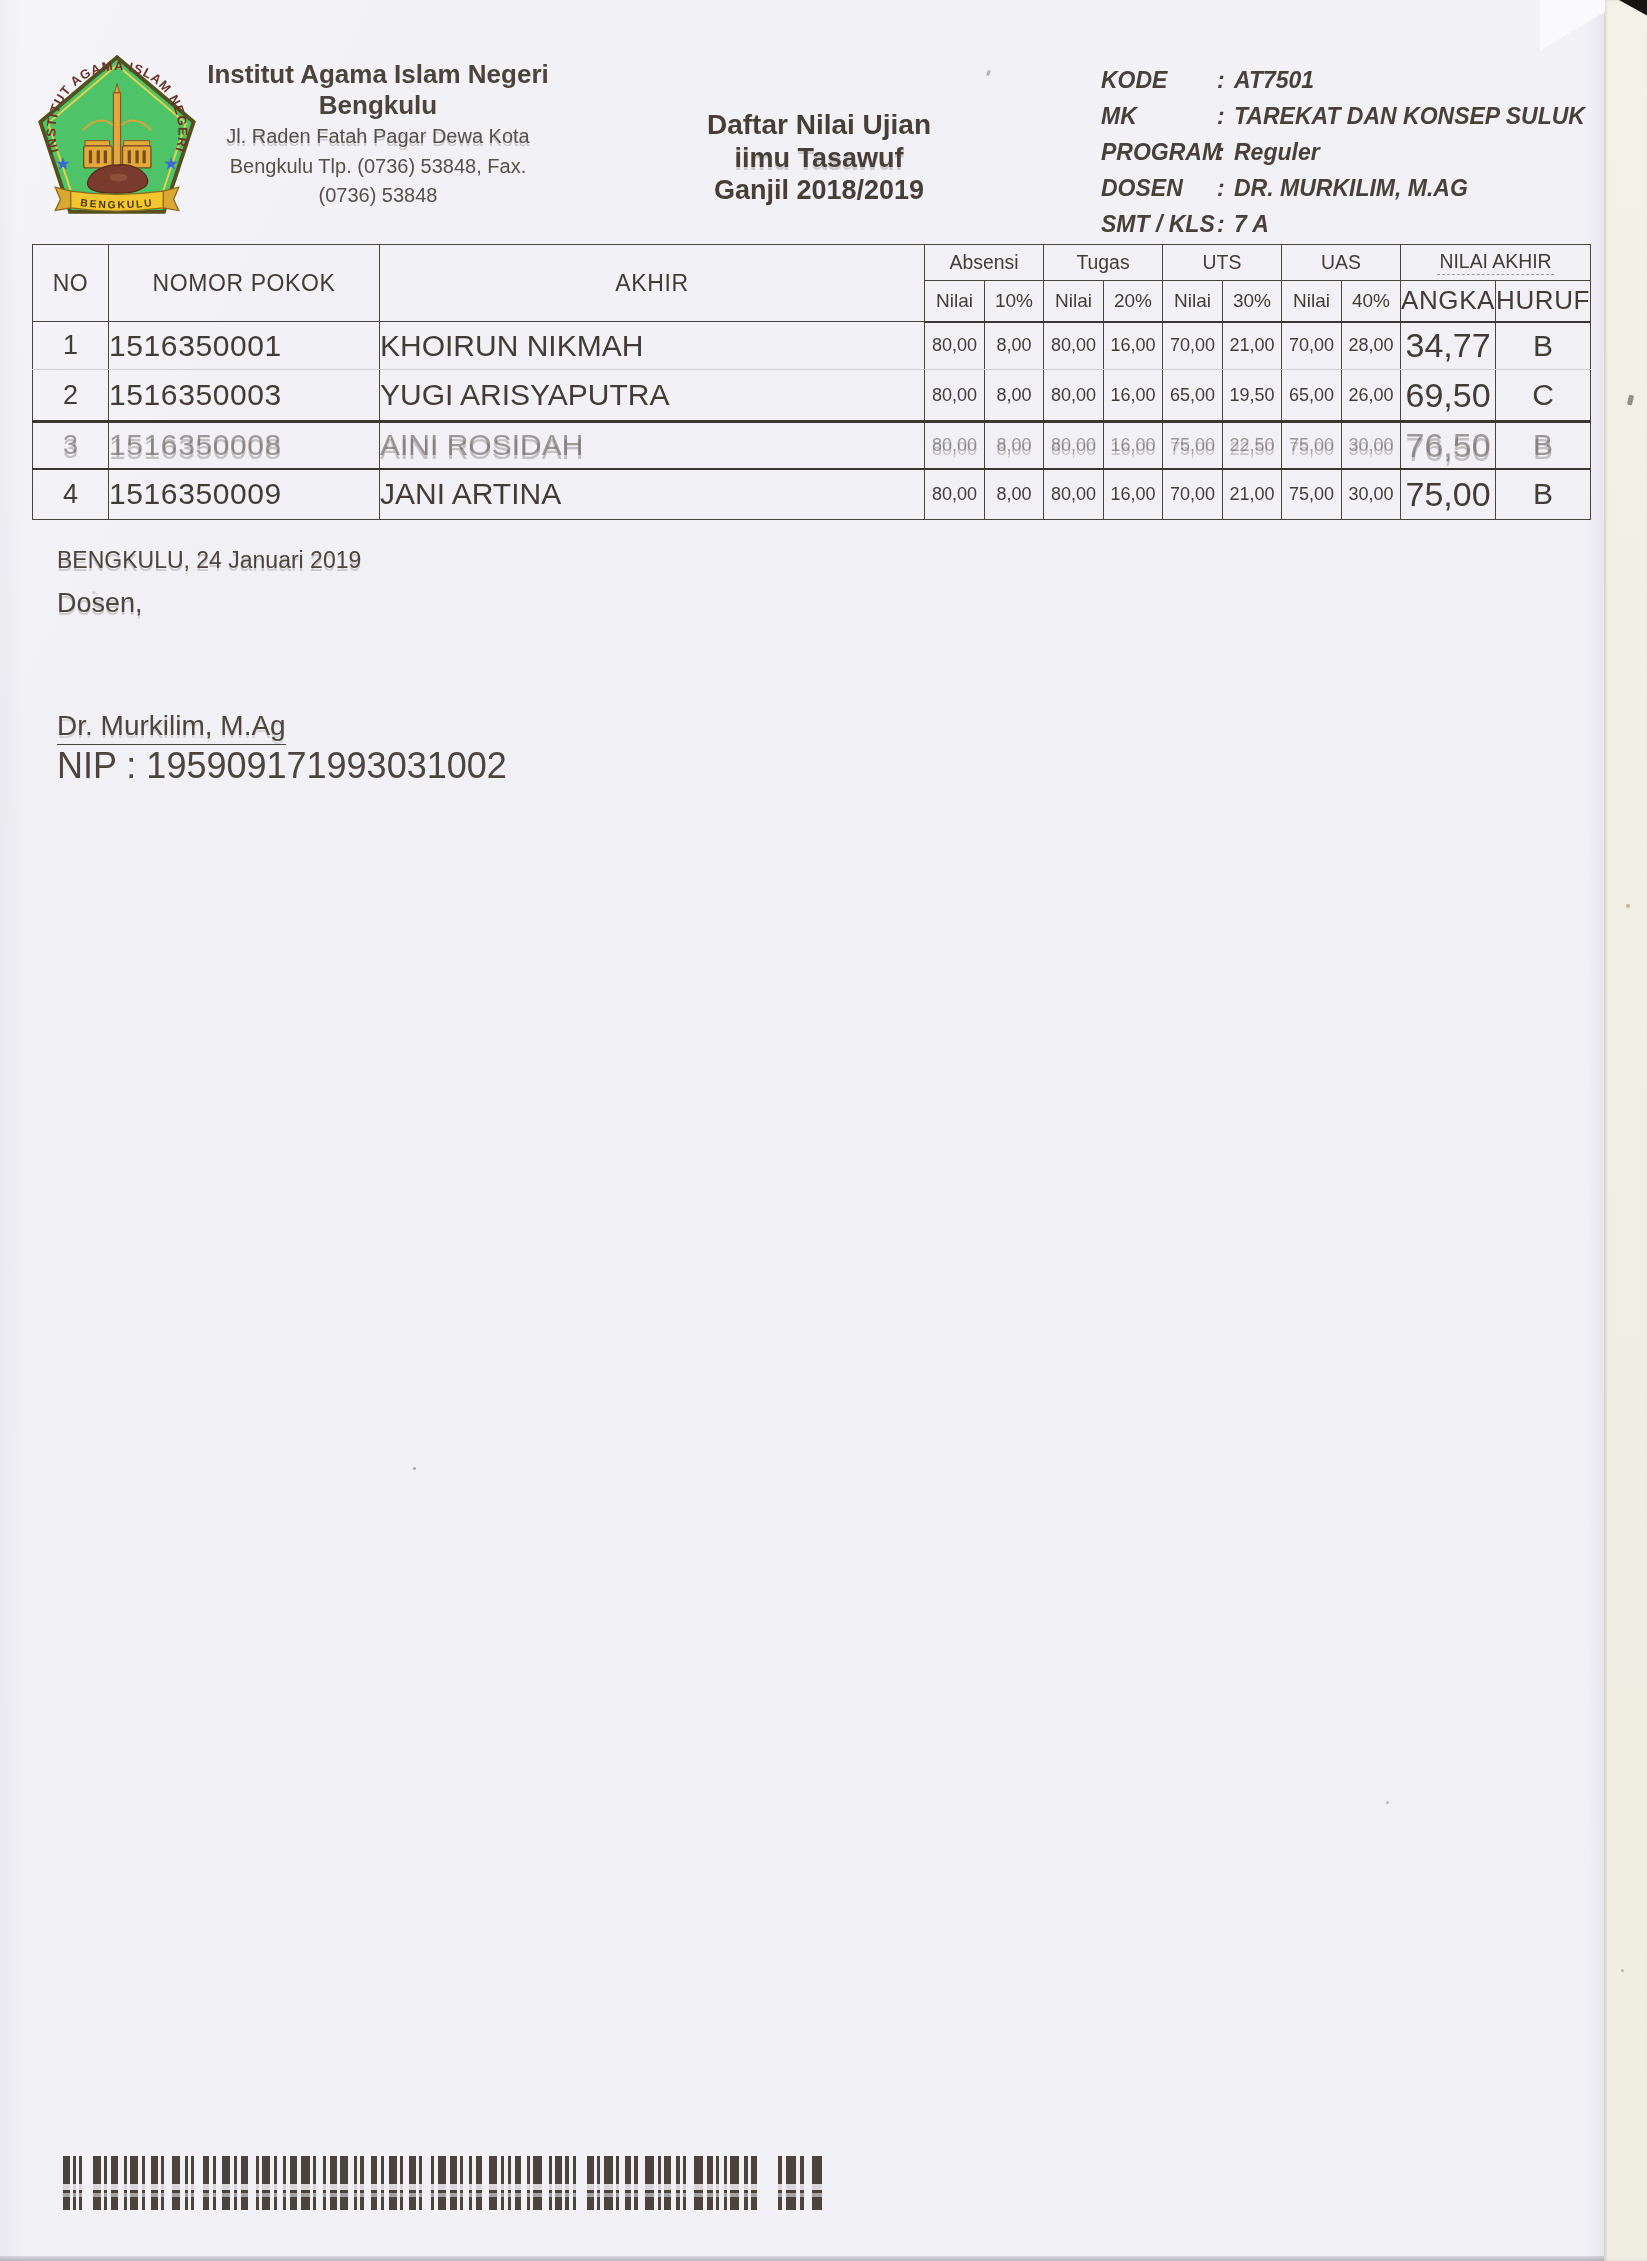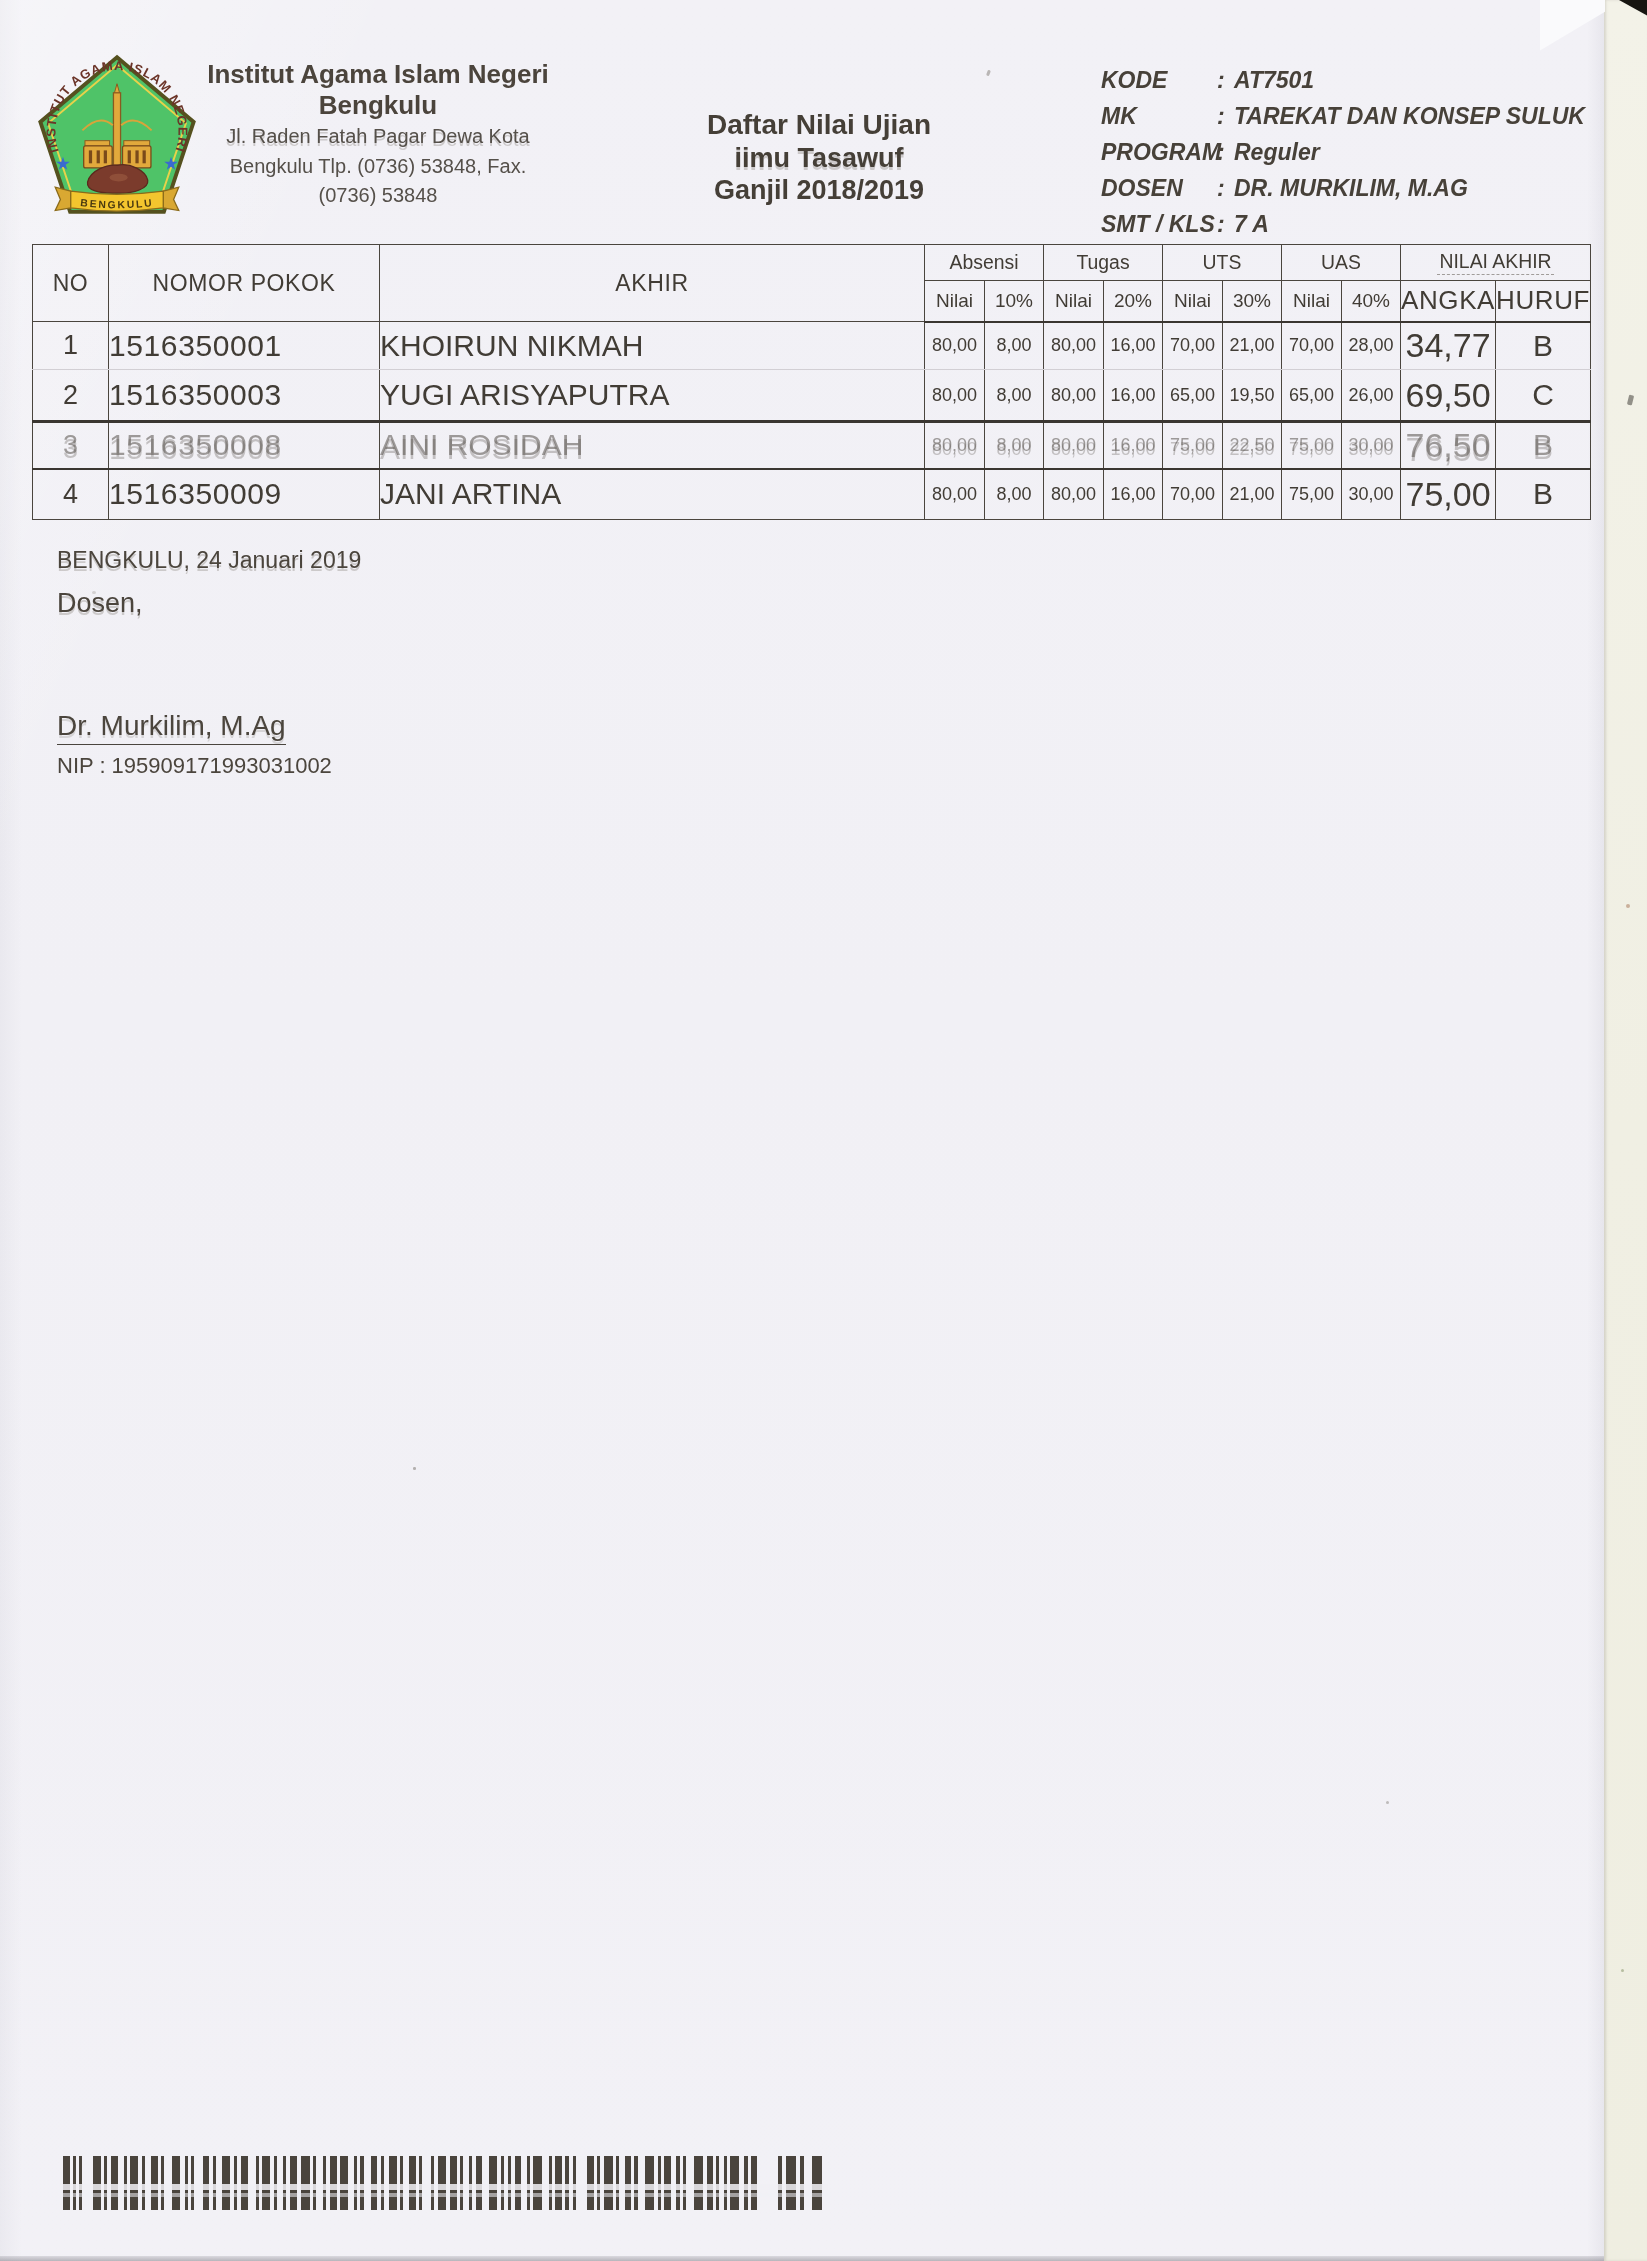--- a/index.html
+++ b/index.html
@@ -91,21 +91,21 @@
   tbody tr.ghost td{
     color:rgba(86,81,74,.55);
     text-shadow:0 3.9px 0 rgba(86,81,74,.30);
   }
   
   .sig-block{position:absolute;left:57px;top:543px;color:#4b453d;}
   .sig-place{font-size:23px;line-height:35px;}
   .sig-role{font-size:27px;line-height:34px;margin-top:7.8px;}
   .sig-name{font-size:28px;line-height:32px;margin-top:90px;display:inline-block;
             border-bottom:1.9px solid #4a453e;padding-bottom:1.9px;}
-  .sig-nip{font-size:22px;line-height:34px;margin-top:3.9px;}
+  .sig-nip{font-size:36px;line-height:34px;margin-top:3.9px;}
   
   .barcode{
     position:absolute;left:63px;top:2156px;width:765px;height:54px;
     font-size:0;line-height:0;white-space:nowrap;overflow:hidden;
   }
   .barcode .bar{display:inline-block;height:100%;background:#4a443d;vertical-align:top;}
   .barcode::before{
     content:"";position:absolute;left:0;right:0;top:28px;height:5.8px;
     background:rgba(241,240,245,.85);
   }

